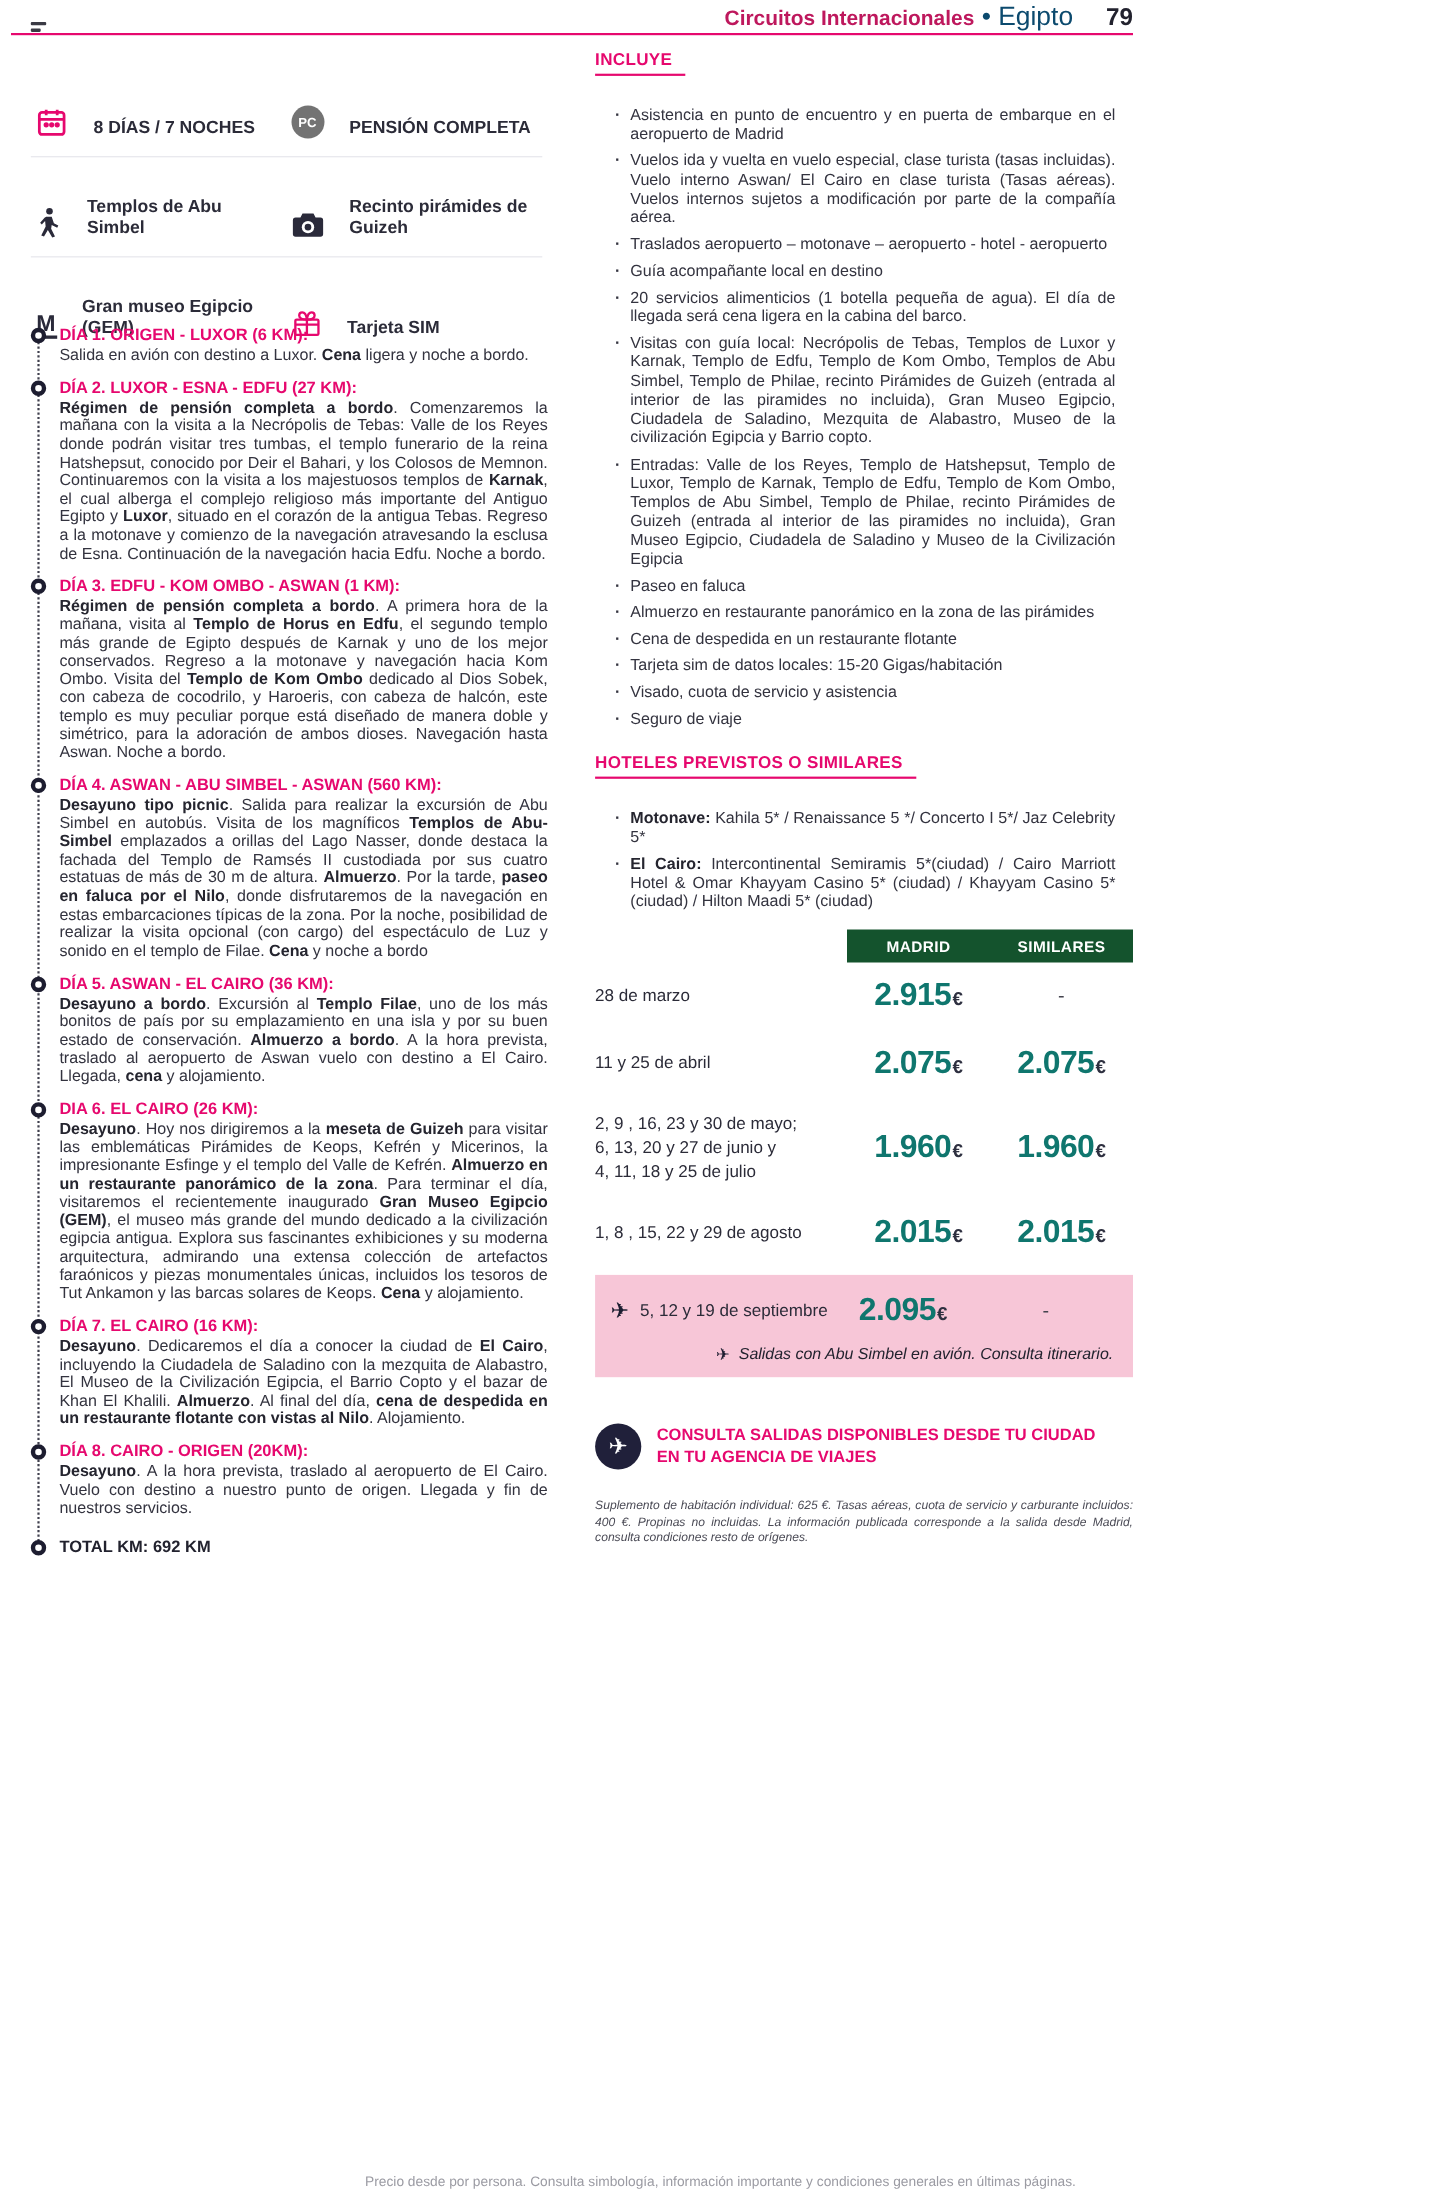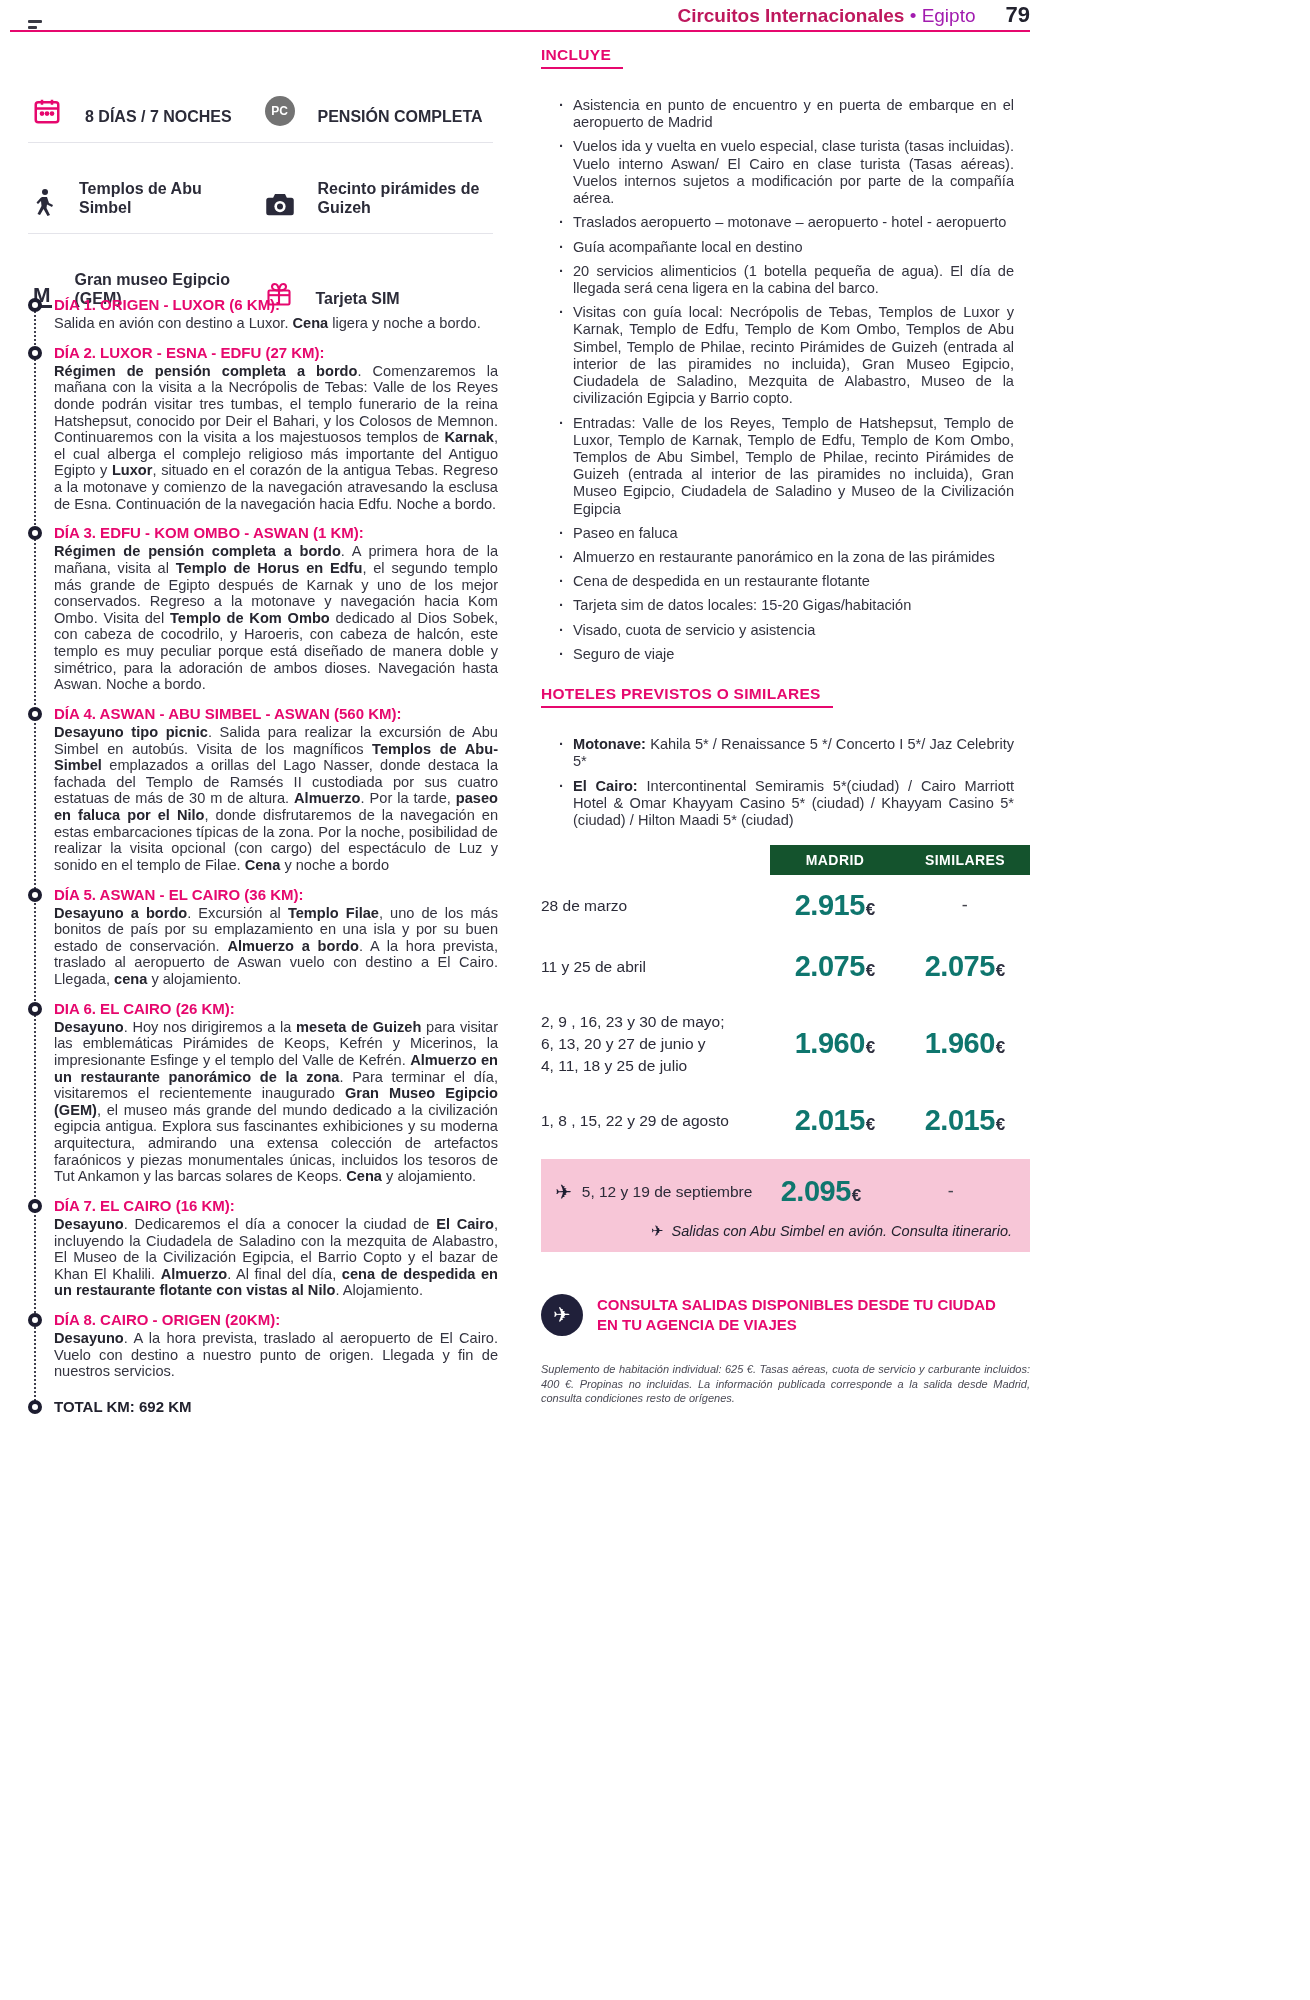--- a/index.html
+++ b/index.html
@@ -7,21 +7,21 @@
     width:1310px;height:2000px;background:#ffffff;position:relative;overflow:hidden;
     font-family:"Liberation Sans","DejaVu Sans",sans-serif;color:#33333f;
   }
   .page{position:absolute;inset:0}
 
   
   .brand-mark{position:absolute;top:20px;left:28px;width:14px}
   .brand-mark .bar{height:3px;background:#3a3a44;margin-bottom:3px;border-radius:1px}
   .header{position:absolute;top:2px;left:10px;width:1020px;display:flex;justify-content:flex-end;align-items:baseline;gap:30px}
   .header .t-main{font-weight:bold;font-size:19px;color:#be185d}
-  .header .t-rest{font-size:19px;color:#a21caf}
+  .header .t-rest{font-size:24px;color:#0c4a6e}
   .header .pagenum{font-size:22px;font-weight:bold;color:#22222e}
   .header-rule{position:absolute;top:30px;left:10px;width:1020px;height:2px;background:#e6086e}
 
   
   .features{position:absolute;top:52px;left:28px;width:465px}
   .feat-row{display:flex;border-bottom:1px solid #e4e4ea}
   .feat-row.last{border-bottom:none}
   .feature{flex:1;display:flex;align-items:flex-end;gap:23px;padding:16px 4px;min-height:58px}
   .feature .label{font-size:16px;font-weight:bold;color:#2b2b38;line-height:1.15}
   .pc-badge{width:30px;height:30px;border-radius:50%;background:#737373;color:#fff;font-weight:bold;font-size:12px;display:flex;align-items:center;justify-content:center;flex:none}
@@ -279,14 +279,15 @@
     </div>
 
     <div class="consulta">
       <div class="icon">✈</div>
       <div class="text">CONSULTA SALIDAS DISPONIBLES DESDE TU CIUDAD EN TU AGENCIA DE VIAJES</div>
     </div>
 
     <div class="fine-print">Suplemento de habitación individual: 625 €. Tasas aéreas, cuota de servicio y carburante incluidos: 400 €. Propinas no incluidas. La información publicada corresponde a la salida desde Madrid, consulta condiciones resto de orígenes.</div>
   </div>
 
+  <div class="footer">Precio desde por persona. Consulta simbología, información importante y condiciones generales en últimas páginas.</div>
 
 </div>
 
 </body></html>

